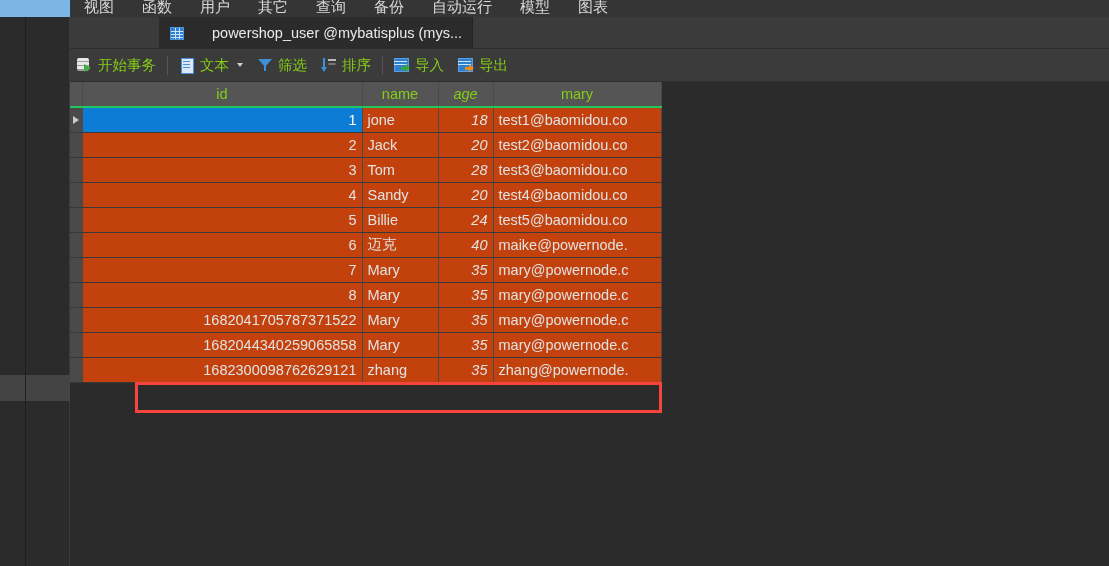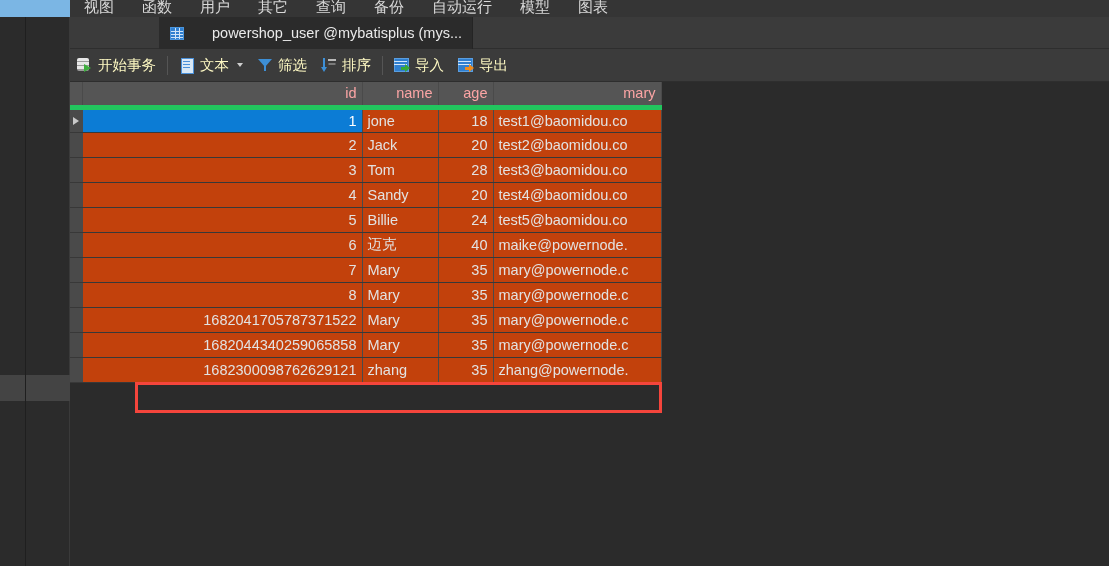--- a/index.html
+++ b/index.html
@@ -74,21 +74,21 @@
     box-shadow: 4px 0 0 #cfe4f7; }
 
   
   .toolbar {
     position: absolute; left: 70px; top: 49px; width: 1039px; height: 33px;
     background: #3b3b3b; display: flex; align-items: center;
     border-bottom: 1px solid #2e2e2e;
   }
   .tb-btn {
     display: flex; align-items: center; gap: 5px;
-    height: 25px; padding: 0 7px; color: #fef9c3;
+    height: 25px; padding: 0 7px; color: #84cc16;
     font-size: 14.5px; white-space: nowrap; cursor: default;
   }
   .tb-sep { width: 1px; height: 19px; background: #555; margin: 0 4px; }
   .tb-caret {
     width: 0; height: 0; margin-left: 3px;
     border-left: 3.5px solid transparent; border-right: 3.5px solid transparent;
     border-top: 4px solid #cfcfcf;
   }
   .ic { width: 16px; height: 16px; flex: 0 0 16px; position: relative; }
 
@@ -169,30 +169,30 @@
     background: #2b2b2b;
   }
   table.grid { border-collapse: collapse; table-layout: fixed; }
   table.grid th, table.grid td {
     font-size: 14.5px; color: #e2e2e2; height: 25px;
     padding: 0 5px; white-space: nowrap; overflow: hidden;
     border-right: 1px solid #4a4a4a; border-bottom: 1px solid #383838;
     font-weight: normal;
   }
   table.grid th {
-    background: #555555; color: #fca5a5; text-align: right;
-    border-bottom: 5px solid #22c55e;
+    background: #555555; color: #84cc16; text-align: center;
+    border-bottom: 2px solid #22c55e;
   }
   table.grid td { background: #c2410c; }
   .col-gutter { width: 12px; padding: 0 !important;
     background: #4a4a4a !important; border-right: 1px solid #3a3a3a; }
   th.col-gutter { background: #555 !important; }
   .col-id    { width: 280px; text-align: right; }
   .col-name  { width: 76px; }
-  .col-age   { width: 55px; text-align: right; }
+  .col-age   { width: 55px; text-align: right; font-style: italic; }
   .col-email { width: 168px; }
   th.col-id, th.col-age { text-align: left; }
   tr.selected td.col-id { background: #0c7cd5; color: #ffffff; }
   .row-marker {
     width: 0; height: 0; margin: 0 auto;
     border-top: 4.5px solid transparent; border-bottom: 4.5px solid transparent;
     border-left: 6px solid #c9c9c9;
   }
 
   

